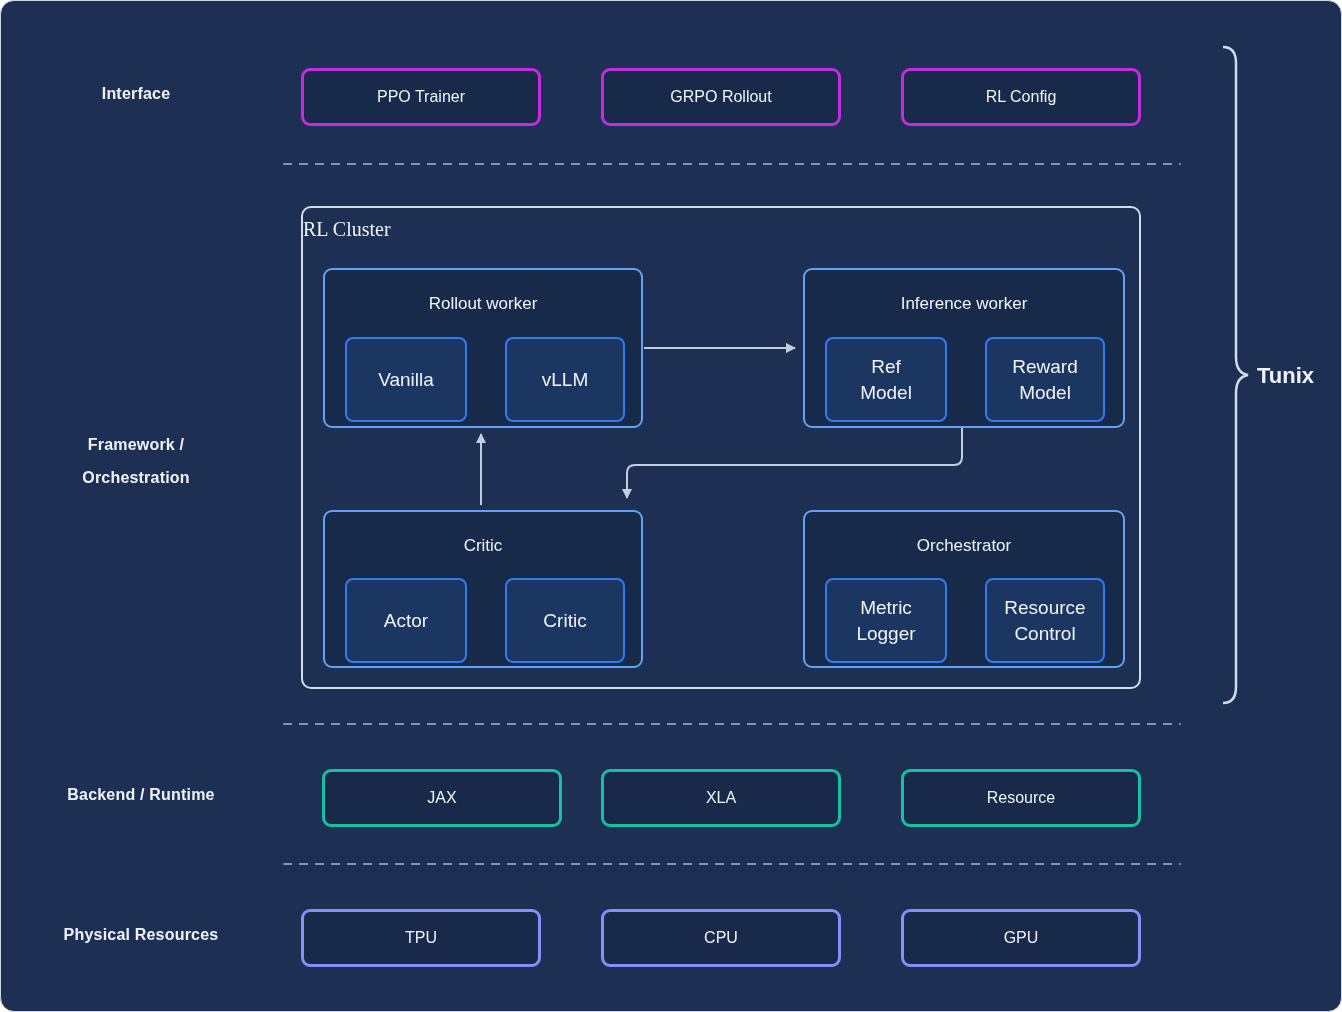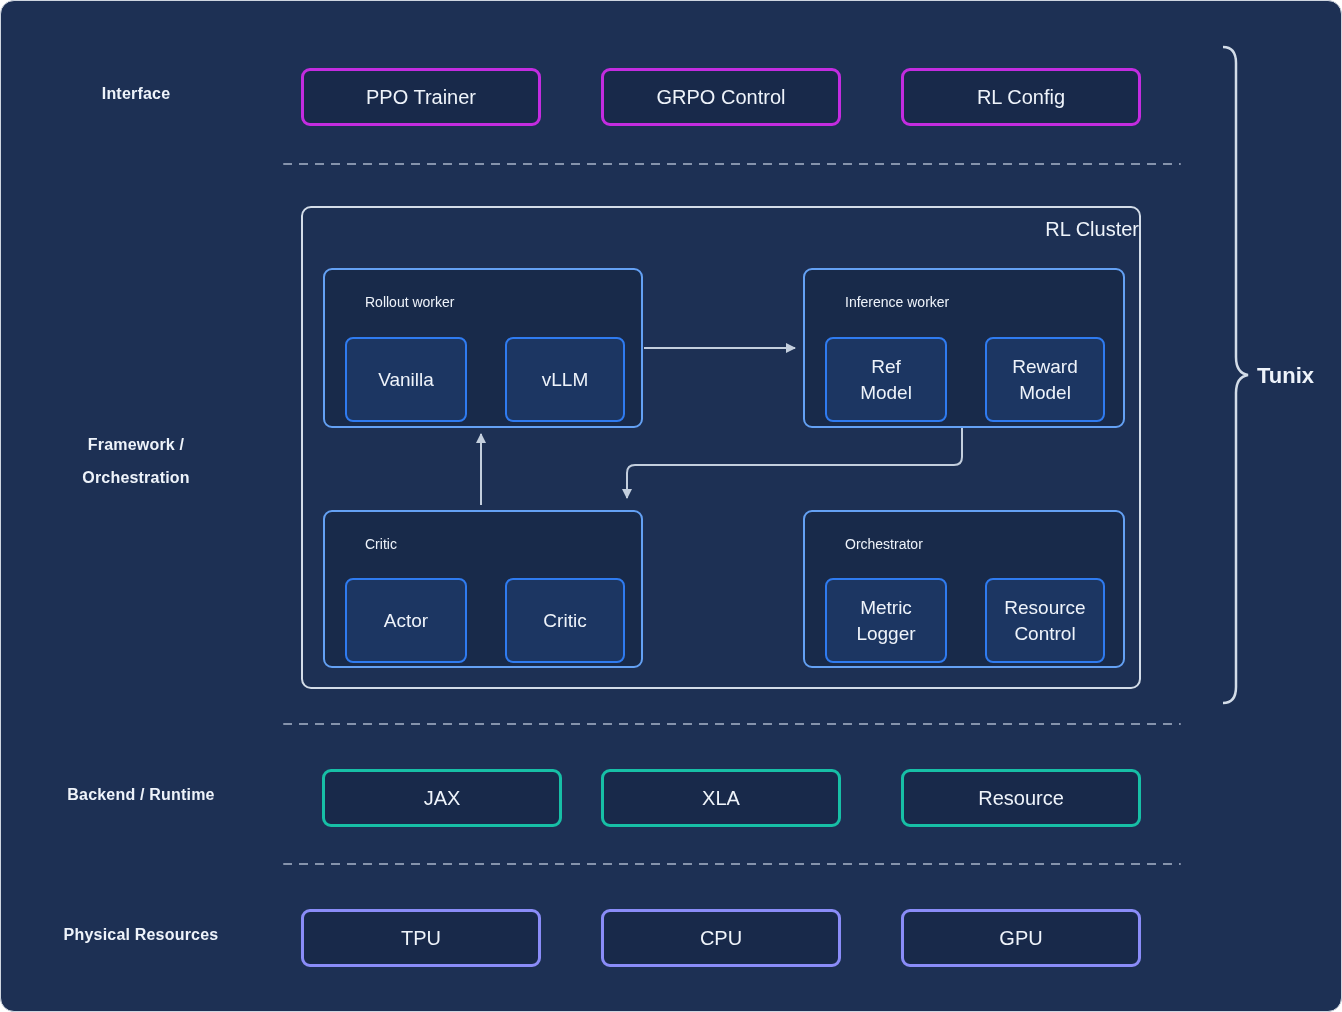--- a/index.html
+++ b/index.html
@@ -20,51 +20,51 @@
     text-align: center;
     color: var(--text, #eef3fa);
     letter-spacing: 0.2px;
   }
   .side-label .ln { line-height: 33px; }
   .row-box {
     position: absolute;
     width: 240px; height: 58px;
     border-radius: 9px;
     display: flex; align-items: center; justify-content: center;
-    font-size: 20px;
+    font-size: 16px;
     background: rgba(8, 18, 40, 0.22);
   }
   .magenta { border: 3px solid var(--interface-border, #c32ce0); }
   .teal    { border: 3px solid var(--backend-border, #17bfa6); }
   .violet  { border: 3px solid var(--physical-border, #8a8cf8); }
   .dashed {
     position: absolute;
     left: 282px; width: 898px; height: 2px;
     background: repeating-linear-gradient(90deg, var(--divider, #8593ac) 0 9px, transparent 9px 16px);
     border-radius: 1px;
   }
   .cluster {
     position: absolute;
     left: 300px; top: 205px; width: 840px; height: 483px;
     border: 2px solid var(--cluster-border, #d3dce8);
     border-radius: 10px;
   }
   .cluster-title {
     position: absolute; top: 10px; left: 0; right: 0;
-    text-align: right; font-size: 20px;
+    text-align: left; font-size: 20px; font-family: Liberation Serif, serif;
   }
   .group {
     position: absolute;
     border: 2px solid var(--group-border, #64a1f4);
     border-radius: 9px;
     background: rgba(8, 16, 36, 0.18);
   }
   .group-title {
     position: absolute; top: 24px; left: 0; right: 0;
-    font-size: 14px; margin-left: 40px;
+    text-align: center; font-size: 17px;
   }
   .inner-node {
     position: absolute;
     border: 2.5px solid var(--node-border, #2f7bf0);
     border-radius: 8px;
     background: rgba(59, 130, 246, 0.14);
     display: flex; align-items: center; justify-content: center;
     text-align: center;
     font-size: 19px; line-height: 1.35;
     padding: 4px 16px;
@@ -92,21 +92,21 @@
   <div class="side-label" style="left:20px; top:427px; width:230px;">
     <div class="ln">Framework /</div>
     <div class="ln">Orchestration</div>
   </div>
 
   <div class="side-label" style="left:20px; top:785px; width:240px;">Backend / Runtime</div>
 
   <div class="side-label" style="left:20px; top:925px; width:240px;">Physical Resources</div>
 
   <div class="row-box magenta" style="left:300px; top:67px;">PPO Trainer</div>
-  <div class="row-box magenta" style="left:600px; top:67px;">GRPO Control</div>
+  <div class="row-box magenta" style="left:600px; top:67px;">GRPO Rollout</div>
   <div class="row-box magenta" style="left:900px; top:67px;">RL Config</div>
 
   <div class="dashed" style="top:162px;"></div>
   <div class="dashed" style="top:722px;"></div>
   <div class="dashed" style="top:862px;"></div>
 
   <div class="cluster">
     <div class="cluster-title">RL Cluster</div>
 
     <div class="group" style="left:20px; top:60px; width:320px; height:160px;">

